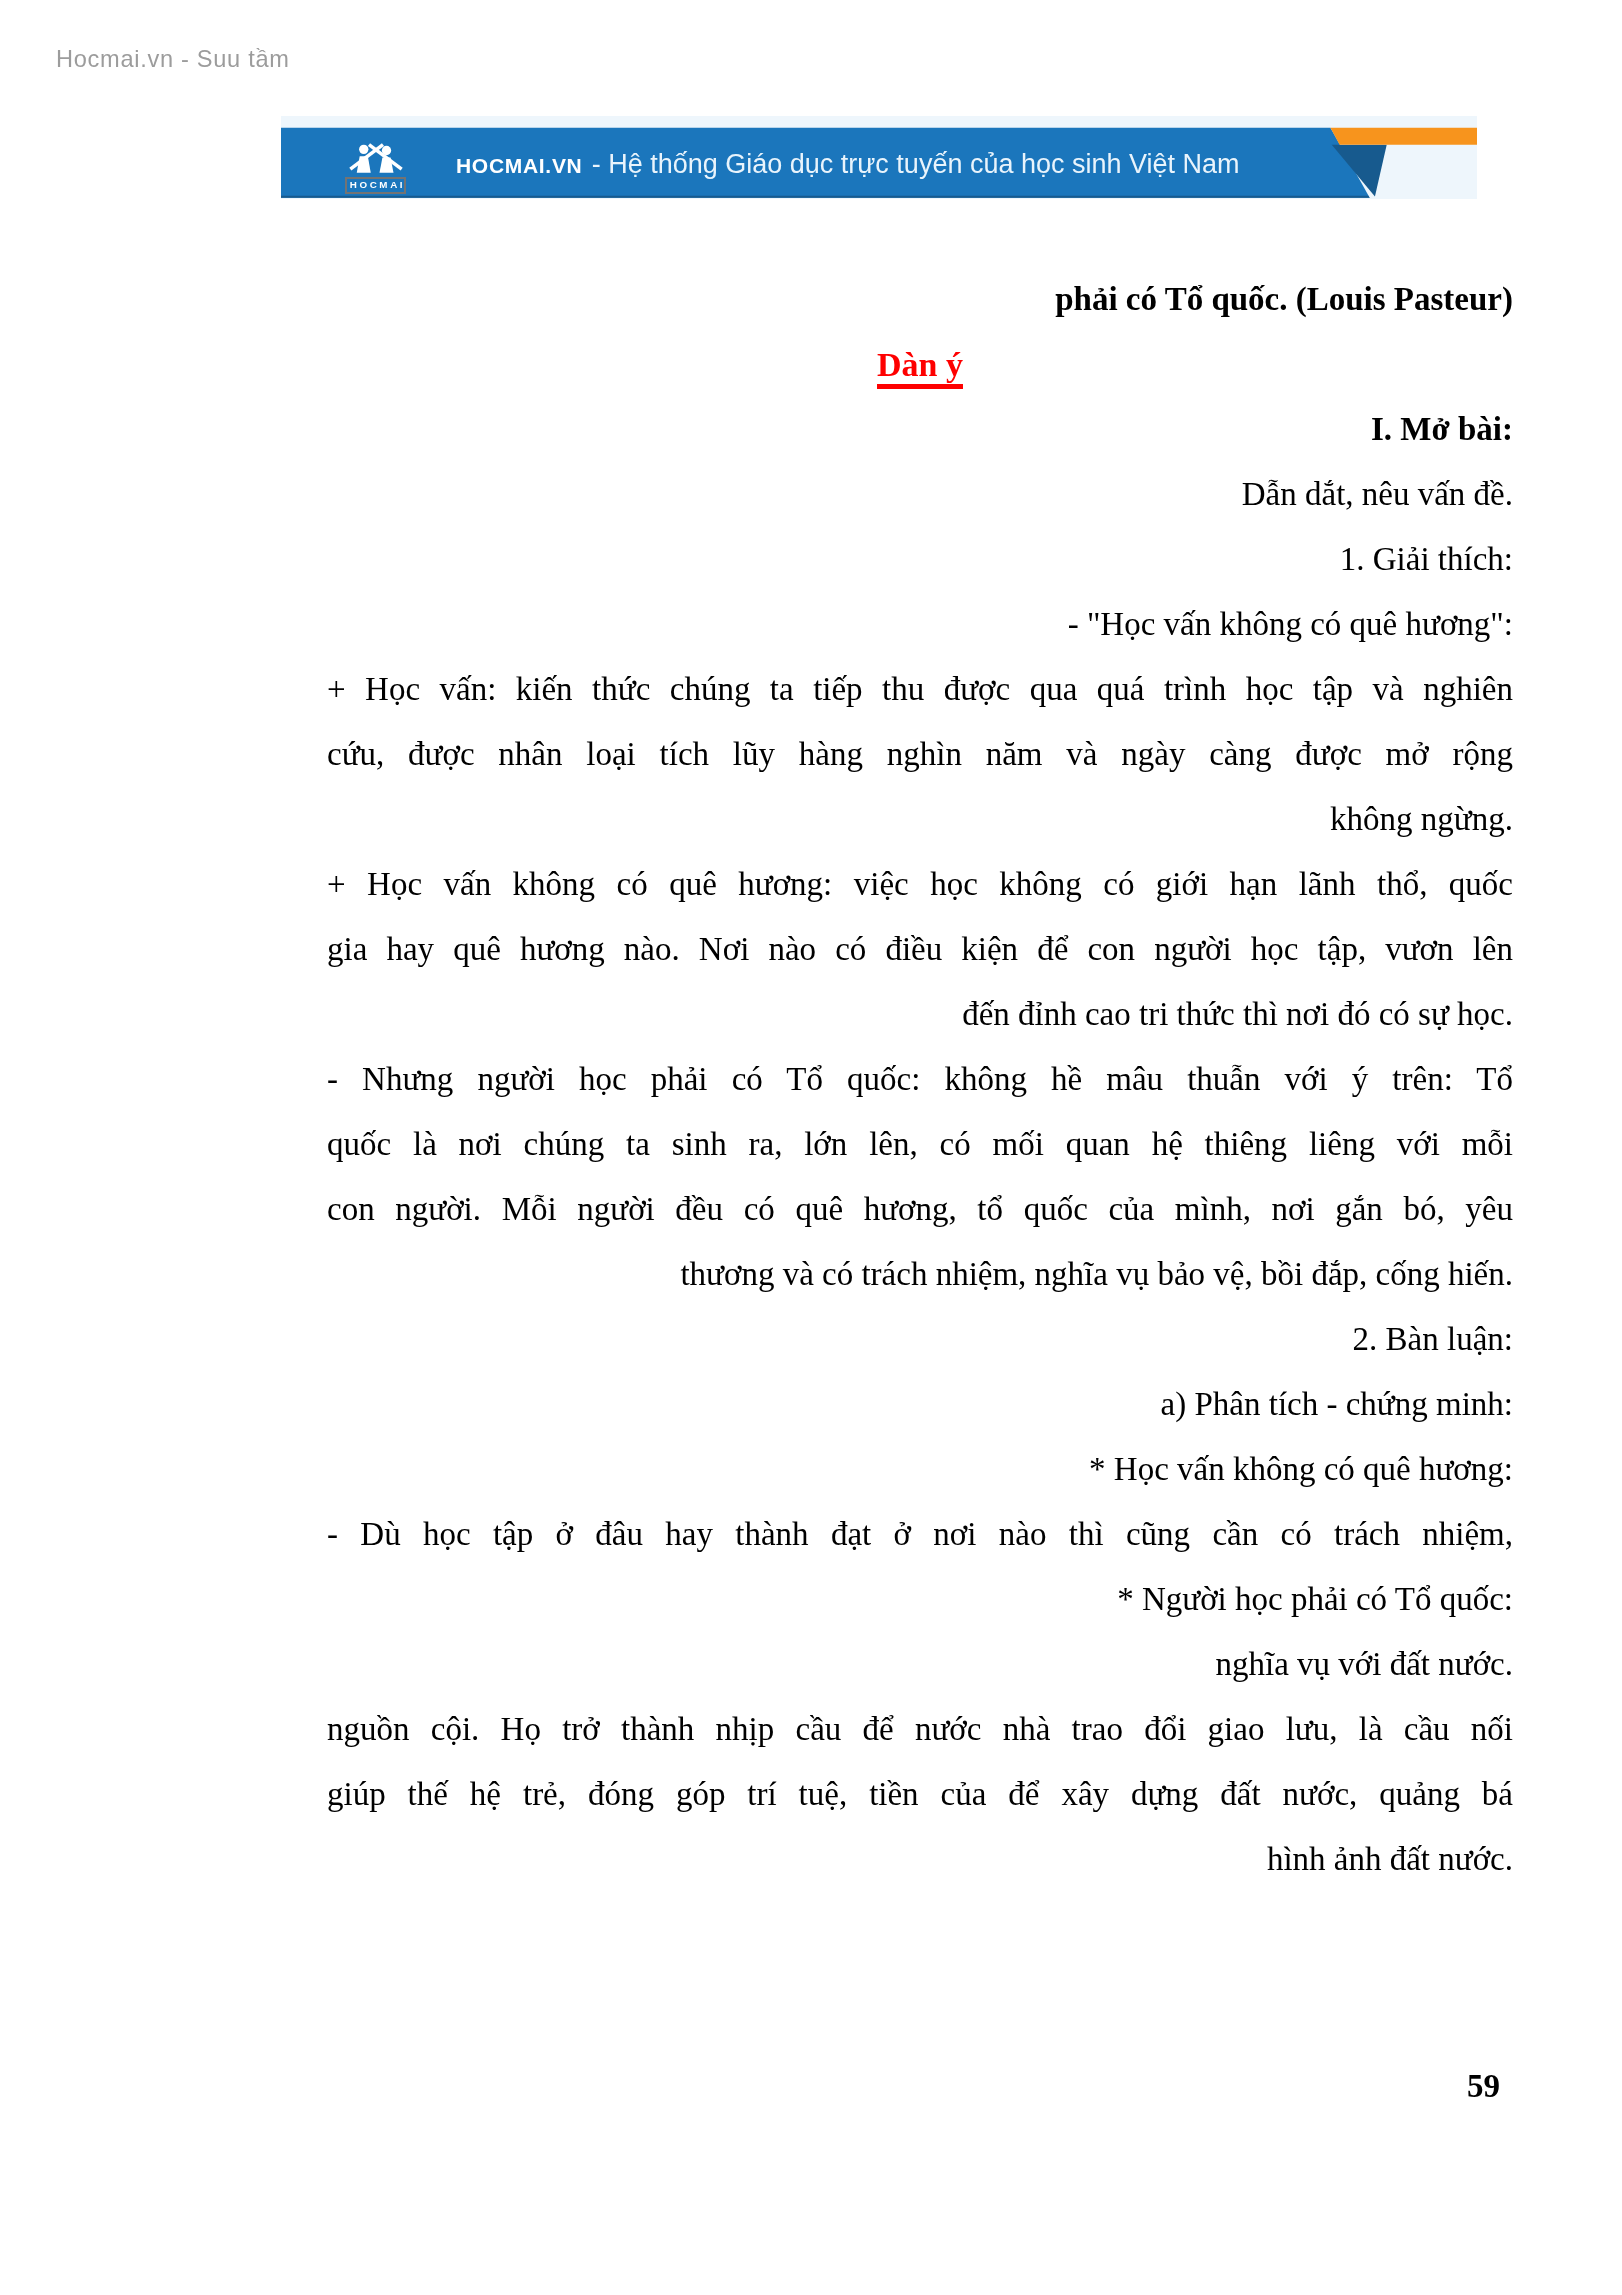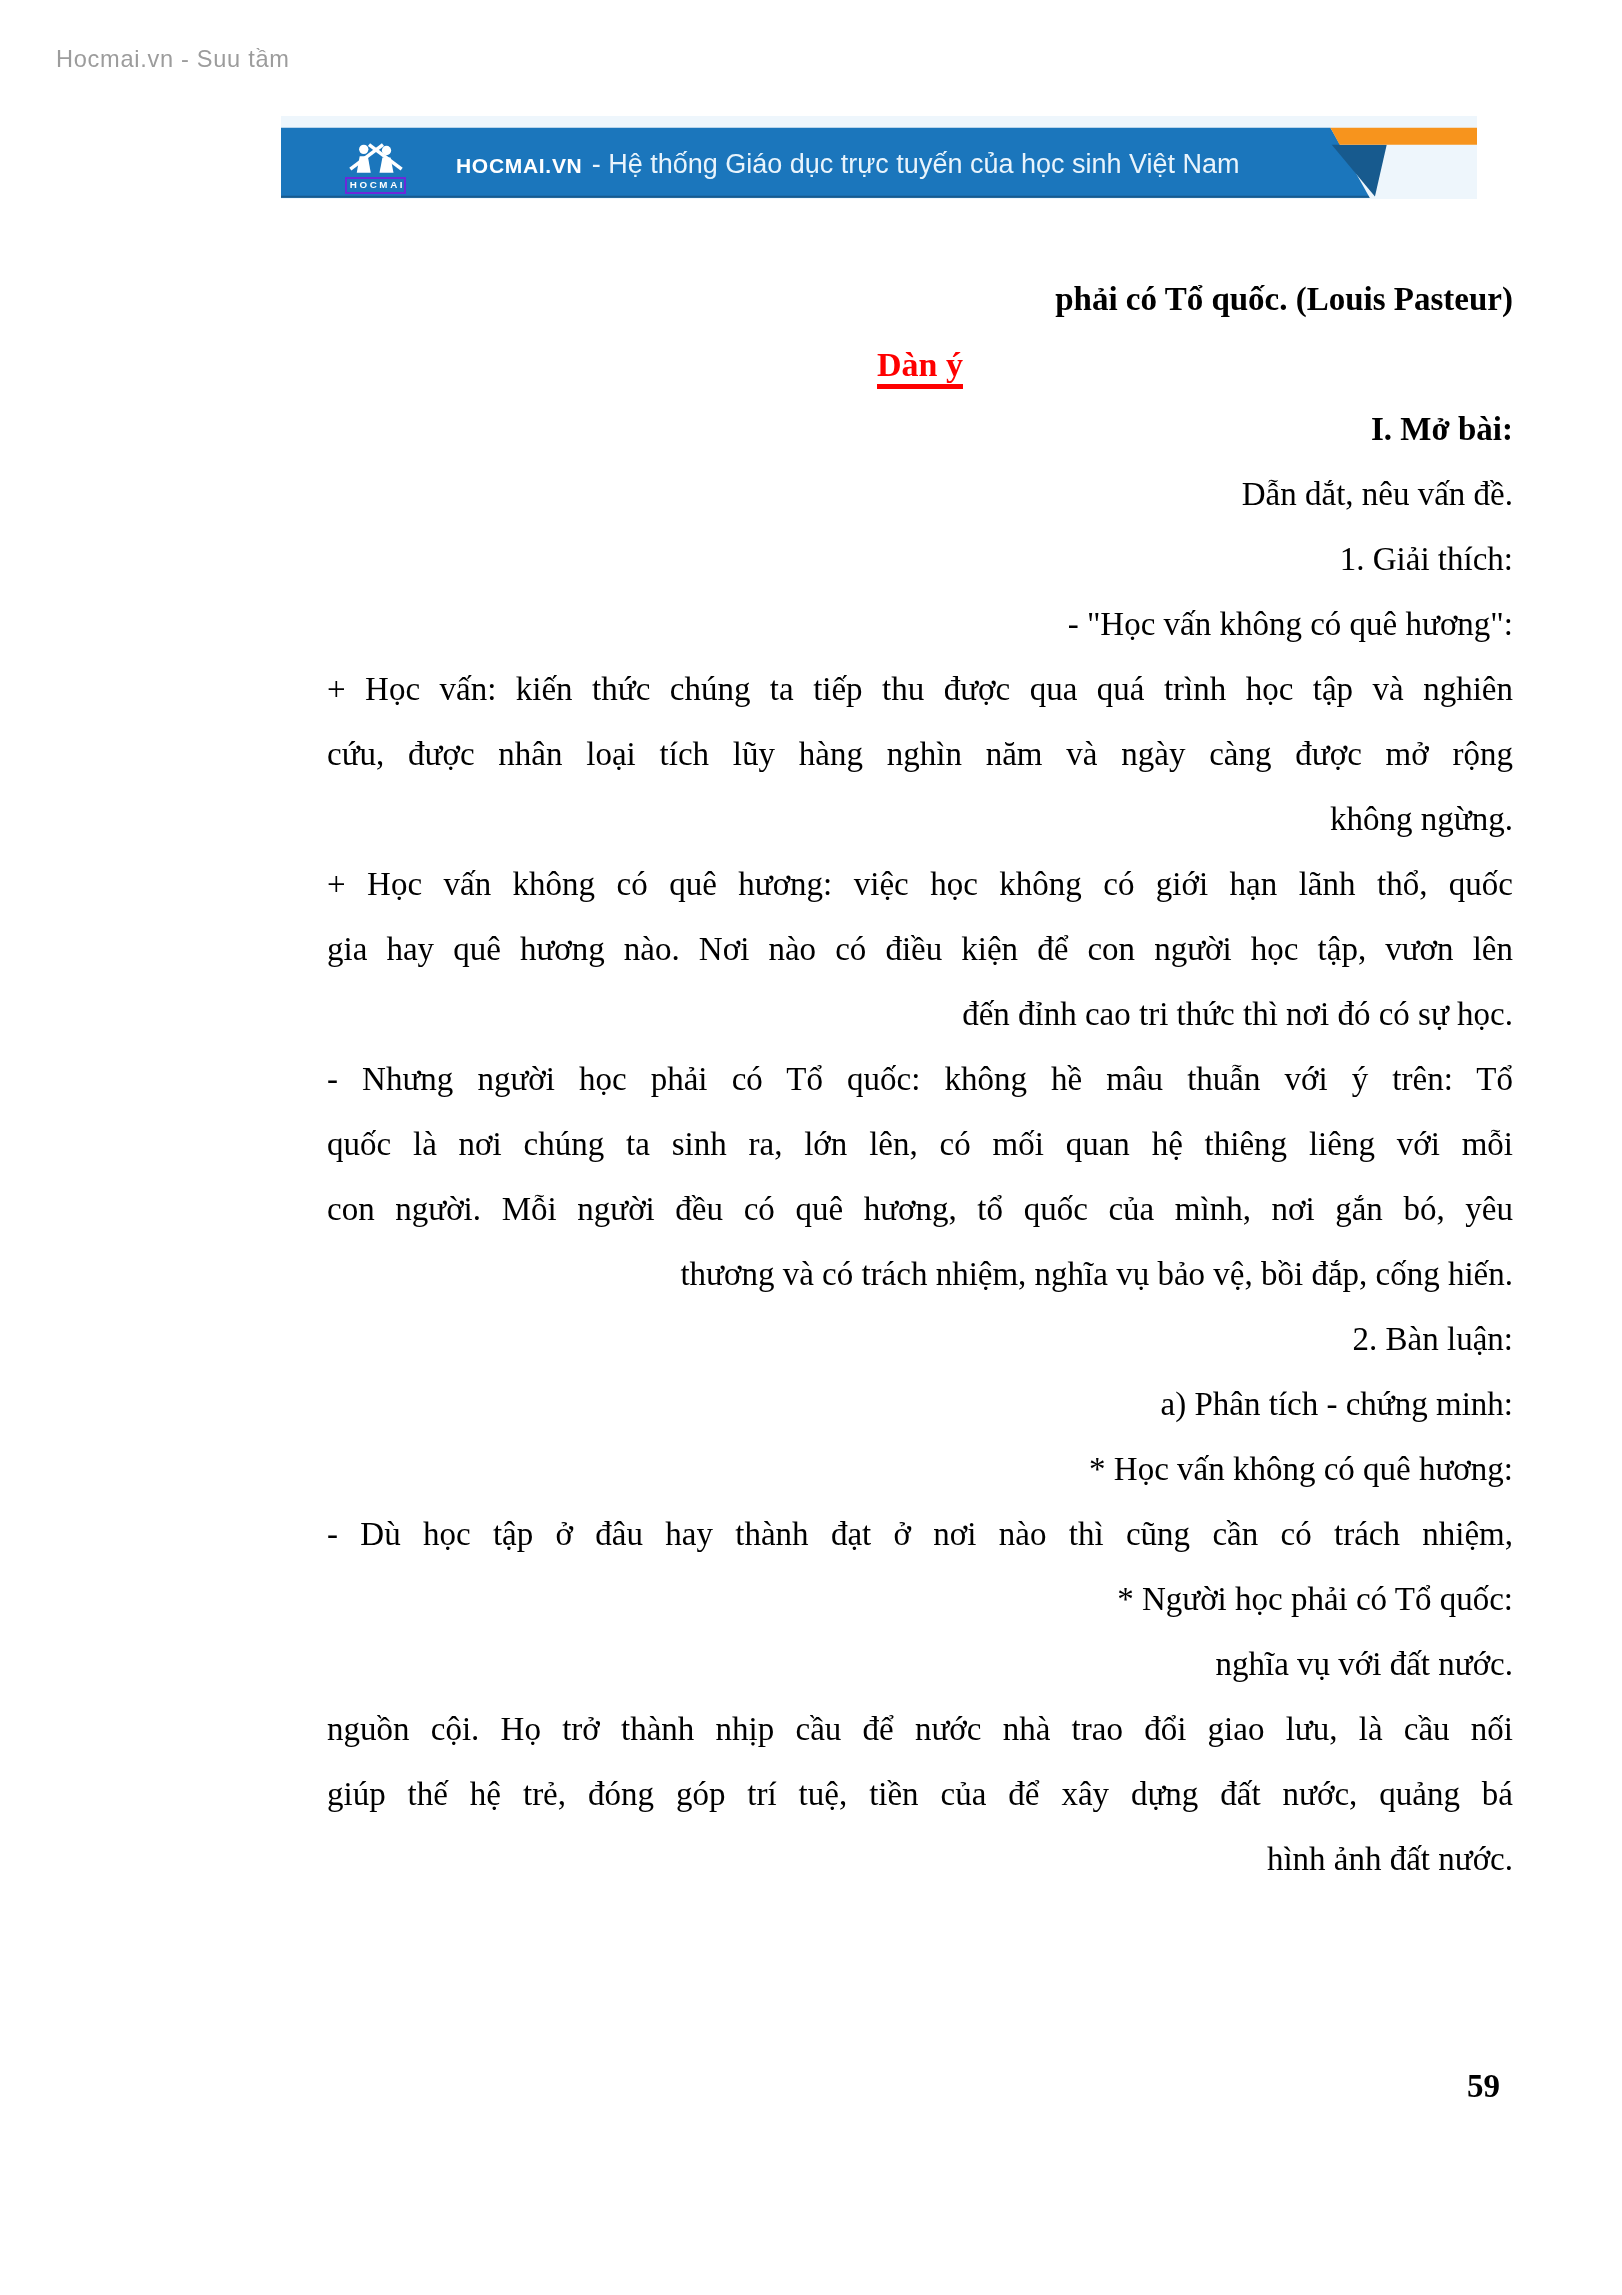--- a/index.html
+++ b/index.html
@@ -11,21 +11,21 @@
     position:absolute;left:56px;top:46px;
     font-family:"Liberation Sans","DejaVu Sans",sans-serif;
     font-size:23.6px;color:#9c9c9c;letter-spacing:0.7px;
   }
   
   .banner{position:absolute;left:281px;top:116px;width:1196px;height:85px;}
   .banner-svg{position:absolute;left:0;top:0;width:1196px;height:85px;display:block;}
   .logo{position:absolute;left:63px;top:23.6px;width:63px;}
   .logo-icon{display:block;width:56px;height:35px;margin:0 auto;}
   .logo-box{
-    margin:2px auto 0;border:2px solid #6d28d9;color:#ffffff;width:54px;
+    margin:2px auto 0;border:2px solid #737373;color:#ffffff;width:54px;
     font-family:"Liberation Sans","DejaVu Sans",sans-serif;font-weight:bold;
     font-size:9.8px;letter-spacing:2.6px;text-align:center;padding:0.7px 0 1.3px 2.6px;
   }
   .brand-row{
     position:absolute;left:175px;top:30px;white-space:nowrap;color:#ffffff;
     font-family:"Liberation Sans","DejaVu Sans",sans-serif;line-height:37px;
   }
   .brand{font-weight:bold;font-size:21px;letter-spacing:0.7px;}
   .tagline{font-size:27px;color:#e9f4fc;margin-left:9.2px;}
   

